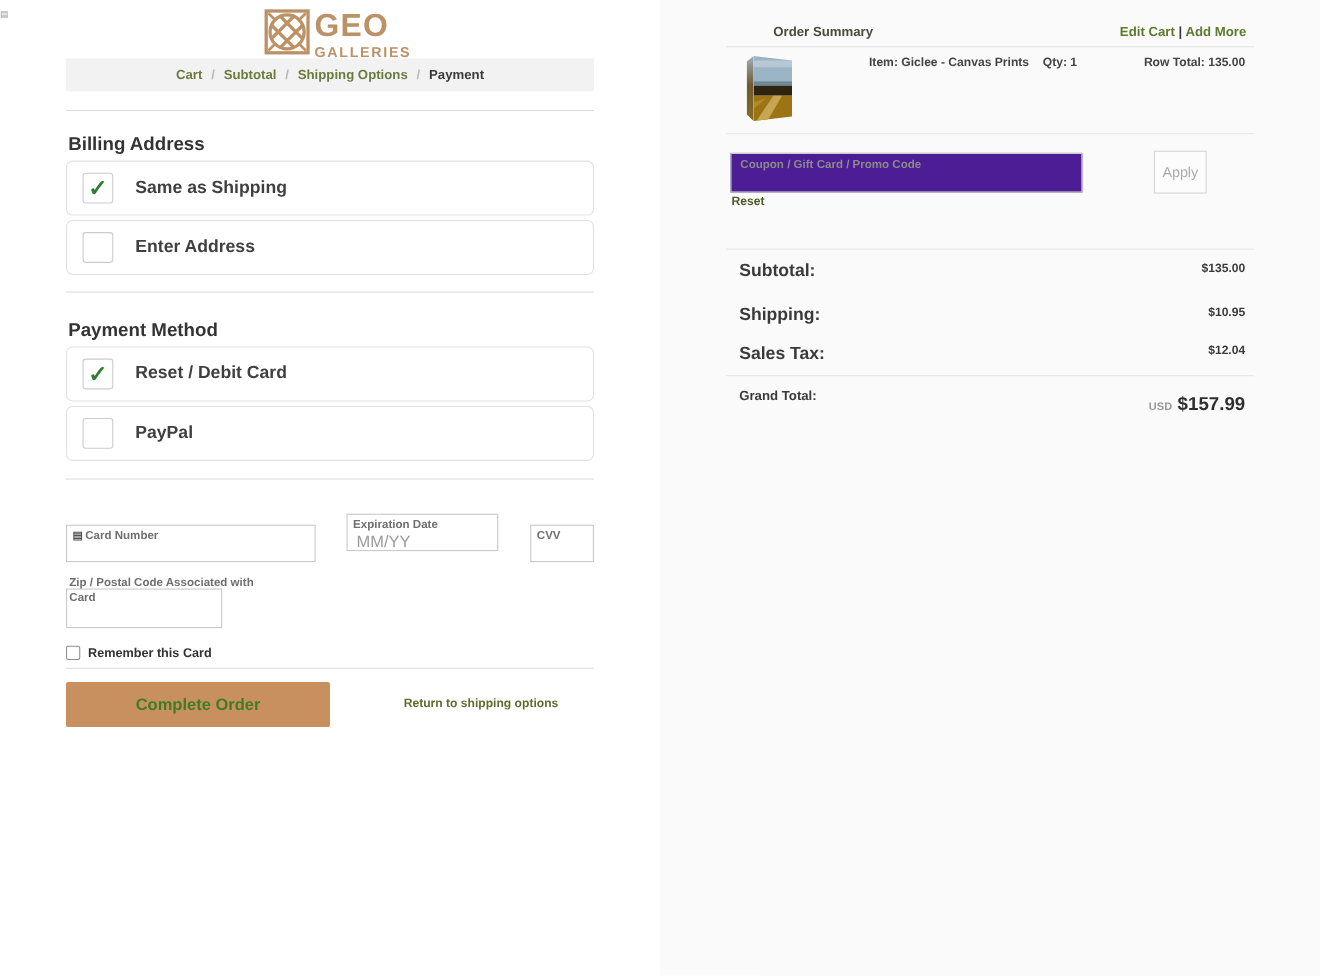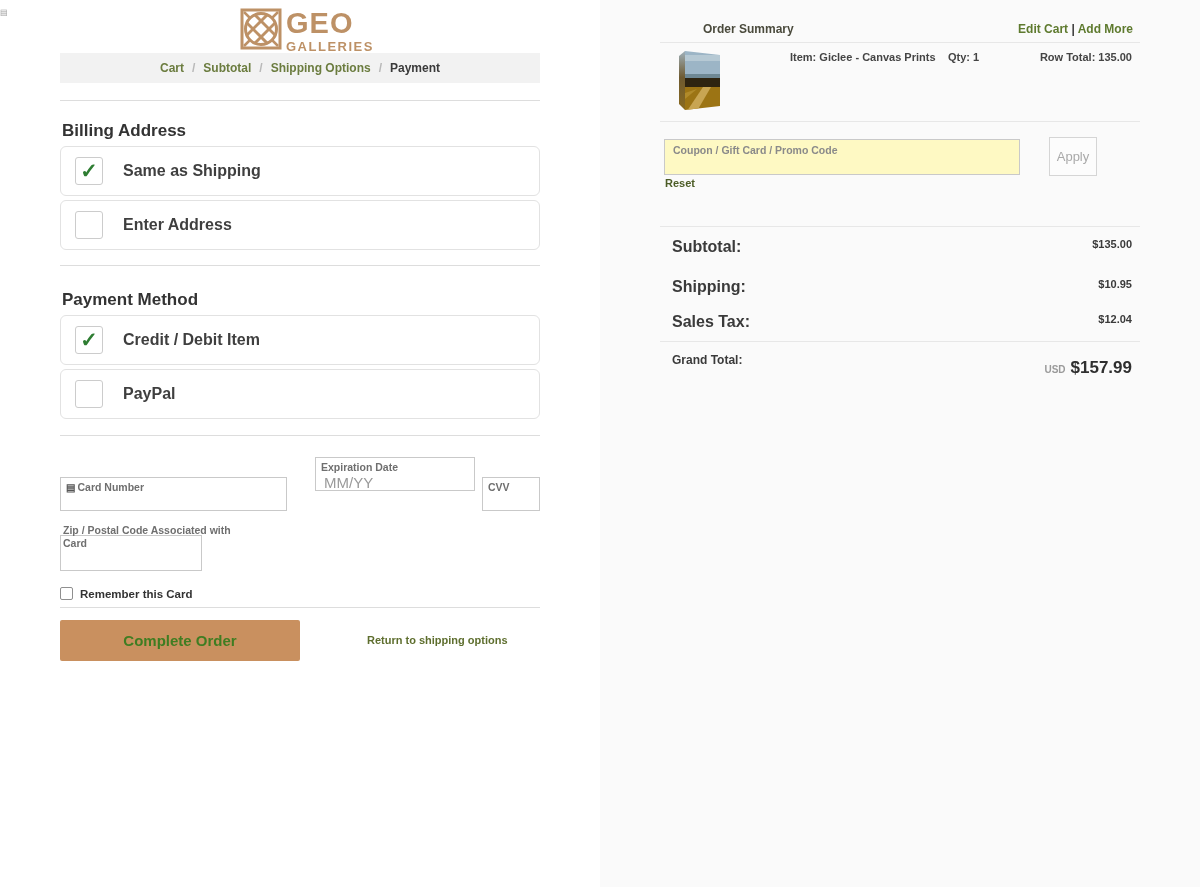--- a/index.html
+++ b/index.html
@@ -62,22 +62,22 @@
   .os-links { position:absolute; right:67px; top:22px; font-size:12px; font-weight:bold; }
   .os-links .lnk { color:#5e7a2e; cursor:pointer; }
   .os-links .sep { color:#3a3a3a; }
   .rrule { position:absolute; left:660px; width:480px; height:0; border-top:1px solid #e7e7e7; }
 
   .thumb { position:absolute; left:675px; top:49px; }
   .item-name { position:absolute; left:790px; top:51px; font-size:11px; font-weight:bold; color:#444; }
   .item-qty { position:absolute; left:948px; top:51px; font-size:11px; font-weight:bold; color:#444; }
   .item-total { position:absolute; right:68px; top:51px; font-size:11px; font-weight:bold; color:#444; }
 
-  .coupon-input { position:absolute; left:664px; top:139px; width:356px; height:36px;
-    background:#fef9c3; border:1px solid #c9c9c9; font-size:10.5px; font-weight:bold;
+  .coupon-input { position:absolute; left:664px; top:139px; width:320px; height:36px;
+    background:#4c1d95; border:1px solid #c9c9c9; font-size:10.5px; font-weight:bold;
     color:#8a8a8a; padding:4px 8px; }
   .coupon-input .ph { pointer-events:none; }
   .apply-btn { position:absolute; left:1049px; top:137px; width:48px; height:39px;
     background:#fcfcfc; border:1px solid #d5d5d5; color:#a9a9a9;
     font-family:"Liberation Sans", sans-serif; font-size:13px; cursor:pointer; }
   .reset-link { position:absolute; left:665px; top:177px; font-size:11px; font-weight:bold;
     color:#4c5c26; cursor:pointer; }
 
   .tot-label { position:absolute; left:672px; font-size:16px; font-weight:bold; color:#3a3a3a; }
   .tot-value { position:absolute; right:68px; font-size:11px; font-weight:bold; color:#3a3a3a; }
@@ -151,37 +151,37 @@
     <span class="option-box"></span>
     <span class="option-label">Enter Address</span>
   </div>
 
   <div class="rule" style="top:265px"></div>
 
   <div class="section-title" style="top:290px">Payment Method</div>
 
   <div class="option-card" style="top:315px">
     <span class="option-box">✓</span>
-    <span class="option-label">Credit / Debit Item</span>
+    <span class="option-label">Reset / Debit Card</span>
   </div>
   <div class="option-card" style="top:369px">
     <span class="option-box"></span>
     <span class="option-label">PayPal</span>
   </div>
 
   <div class="rule" style="top:435px"></div>
 
   <div class="field" style="left:60px; top:477px; width:227px; height:34px">
     <div class="field-label">
       <span class="card-glyph">▤</span>
       <span>Card Number</span>
     </div>
   </div>
 
-  <div class="field" style="left:315px; top:457px; width:160px; height:34px">
+  <div class="field" style="left:315px; top:467px; width:138px; height:34px">
     <div class="field-label">Expiration Date</div>
     <div class="mmyy">MM/YY</div>
   </div>
 
   <div class="field" style="left:482px; top:477px; width:58px; height:34px">
     <div class="field-label">CVV</div>
   </div>
 
   <div class="zip-label">Zip / Postal Code Associated with Card</div>
   <div class="field" style="left:60px; top:535px; width:142px; height:36px"></div>

